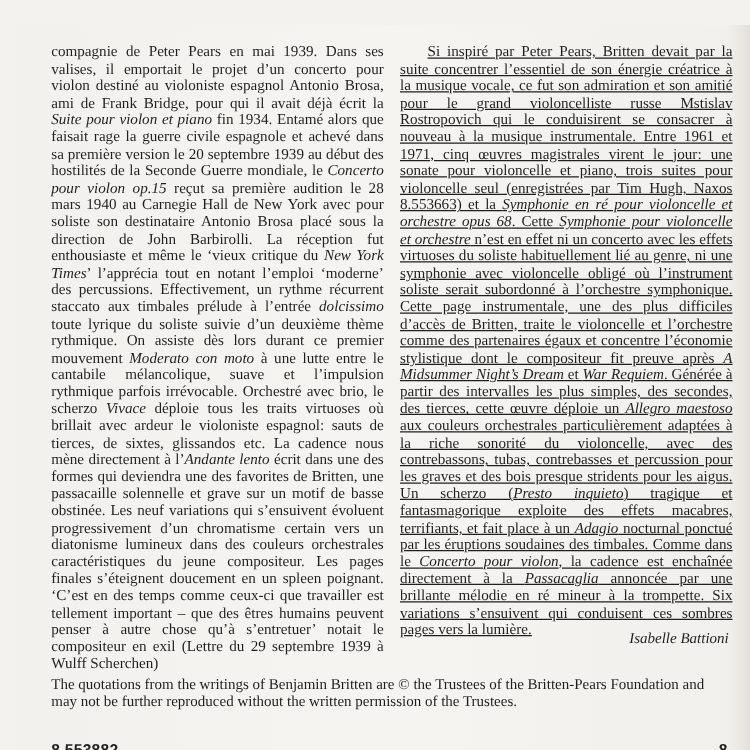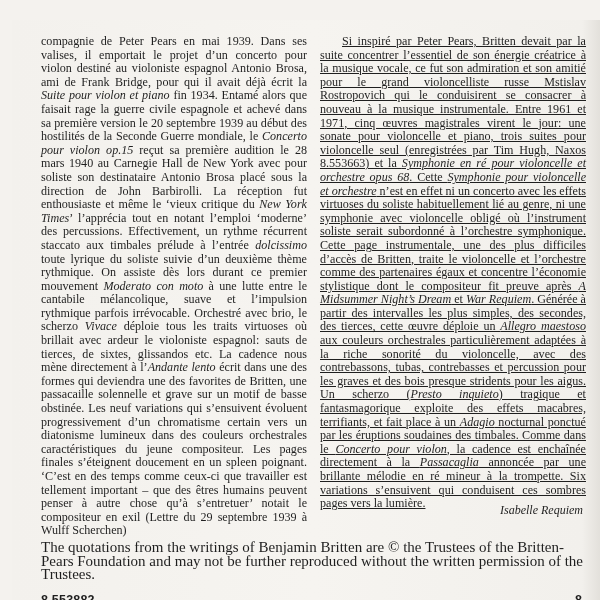--- a/index.html
+++ b/index.html
@@ -40,21 +40,21 @@
       top: 483px;
       right: 29px;
       font-style: italic;
       font-size: 12px;
     }
     .copyright {
       position: absolute;
       left: 29px;
       top: 521px;
       width: 545px;
-      font-size: 15px;
+      font-size: 12px;
       line-height: 13.5px;
     }
     .catalog {
       position: absolute;
       left: 29px;
       top: 573px;
       font-family: "Liberation Sans", sans-serif;
       font-weight: bold;
       font-size: 12.5px;
       letter-spacing: 0.2px;
@@ -87,21 +87,21 @@
 
 <div class="page">
   <div class="col col-left">
     <p><span>compagnie de Peter Pears en mai 1939. Dans ses valises, il emportait le projet d’un concerto pour violon destiné au violoniste espagnol Antonio Brosa, ami de Frank Bridge, pour qui il avait déjà écrit la </span><i>Suite pour violon et piano</i><span> fin 1934. Entamé alors que faisait rage la guerre civile espagnole et achevé dans sa première version le 20 septembre 1939 au début des hostilités de la Seconde Guerre mondiale, le </span><i>Concerto pour violon op.15</i><span> reçut sa première audition le 28 mars 1940 au Carnegie Hall de New York avec pour soliste son destinataire Antonio Brosa placé sous la direction de John Barbirolli. La réception fut enthousiaste et même le ‘vieux critique du </span><i>New York Times</i><span>’ l’apprécia tout en notant l’emploi ‘moderne’ des percussions. Effectivement, un rythme récurrent staccato aux timbales prélude à l’entrée </span><i>dolcissimo</i><span> toute lyrique du soliste suivie d’un deuxième thème rythmique. On assiste dès lors durant ce premier mouvement </span><i>Moderato con moto</i><span> à une lutte entre le cantabile mélancolique, suave et l’impulsion rythmique parfois irrévocable. Orchestré avec brio, le scherzo </span><i>Vivace</i><span> déploie tous les traits virtuoses où brillait avec ardeur le violoniste espagnol: sauts de tierces, de sixtes, glissandos etc. La cadence nous mène directement à l’</span><i>Andante lento</i><span> écrit dans une des formes qui deviendra une des favorites de Britten, une passacaille solennelle et grave sur un motif de basse obstinée. Les neuf variations qui s’ensuivent évoluent progressivement d’un chromatisme certain vers un diatonisme lumineux dans des couleurs orchestrales caractéristiques du jeune compositeur. Les pages finales s’éteignent doucement en un spleen poignant. ‘C’est en des temps comme ceux-ci que travailler est tellement important – que des êtres humains peuvent penser à autre chose qu’à s’entretuer’ notait le compositeur en exil (Lettre du 29 septembre 1939 à Wulff Scherchen)</span></p>
   </div>
 
   <div class="col col-right">
     <p class="first"><span>Si inspiré par Peter Pears, Britten devait par la suite concentrer l’essentiel de son énergie créatrice à la musique vocale, ce fut son admiration et son amitié pour le grand violoncelliste russe Mstislav Rostropovich qui le conduisirent se consacrer à nouveau à la musique instrumentale. Entre 1961 et 1971, cinq œuvres magistrales virent le jour: une sonate pour violoncelle et piano, trois suites pour violoncelle seul (enregistrées par Tim Hugh, Naxos 8.553663) et la </span><i>Symphonie en ré pour violoncelle et orchestre opus 68</i><span>. Cette </span><i>Symphonie pour violoncelle et orchestre</i><span> n’est en effet ni un concerto avec les effets virtuoses du soliste habituellement lié au genre, ni une symphonie avec violoncelle obligé où l’instrument soliste serait subordonné à l’orchestre symphonique. Cette page instrumentale, une des plus difficiles d’accès de Britten, traite le violoncelle et l’orchestre comme des partenaires égaux et concentre l’économie stylistique dont le compositeur fit preuve après </span><i>A Midsummer Night’s Dream</i><span> et </span><i>War Requiem</i><span>. Générée à partir des intervalles les plus simples, des secondes, des tierces, cette œuvre déploie un </span><i>Allegro maestoso</i><span> aux couleurs orchestrales particulièrement adaptées à la riche sonorité du violoncelle, avec des contrebassons, tubas, contrebasses et percussion pour les graves et des bois presque stridents pour les aigus. Un scherzo (</span><i>Presto inquieto</i><span>) tragique et fantasmagorique exploite des effets macabres, terrifiants, et fait place à un </span><i>Adagio</i><span> nocturnal ponctué par les éruptions soudaines des timbales. Comme dans le </span><i>Concerto pour violon</i><span>, la cadence est enchaînée directement à la </span><i>Passacaglia</i><span> annoncée par une brillante mélodie en ré mineur à la trompette. Six variations s’ensuivent qui conduisent ces sombres pages vers la lumière.</span></p>
   </div>
 
-  <div class="signature">Isabelle Requiem</div>
+  <div class="signature">Isabelle Battioni</div>
 
   <div class="copyright">The quotations from the writings of Benjamin Britten are © the Trustees of the Britten-Pears Foundation and may not be further reproduced without the written permission of the Trustees.</div>
 
   <div class="catalog">8.553882</div>
   <div class="pagenum">8</div>
 
   <div class="right-edge"></div>
   <div class="bottom-edge"></div>
 </div>
 

